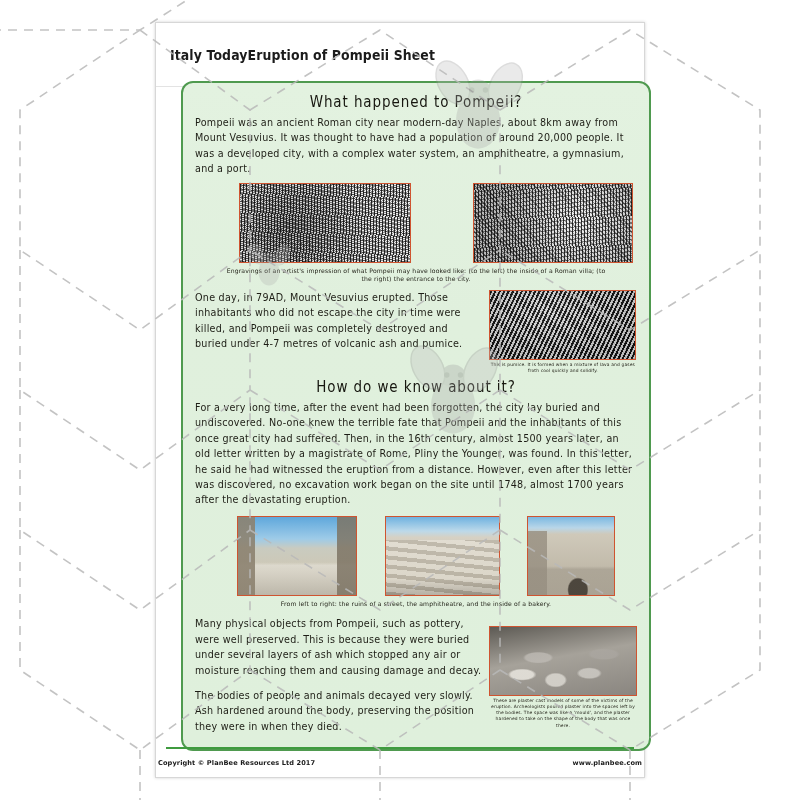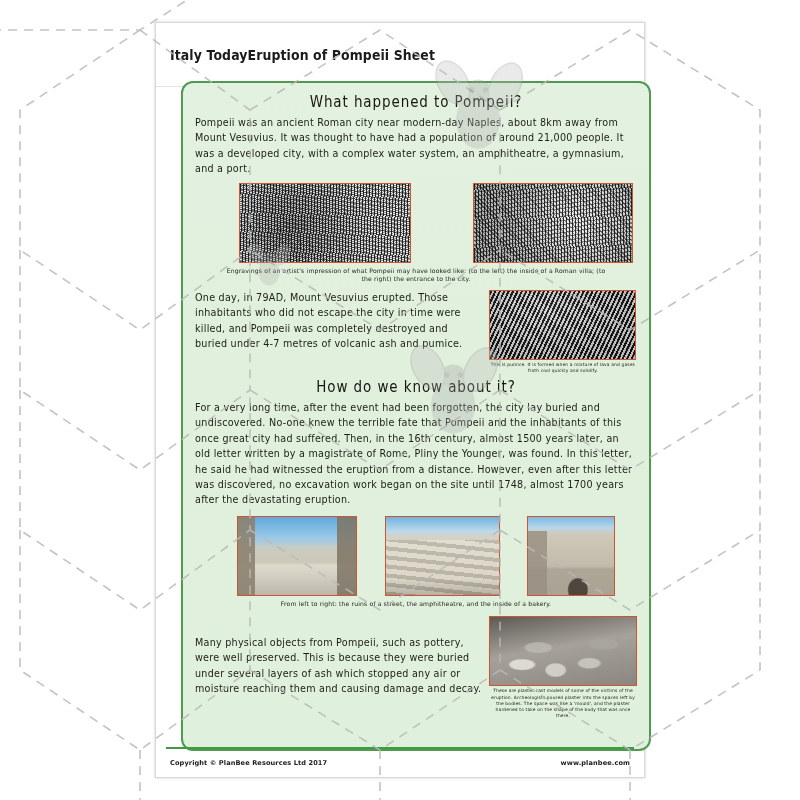--- a/index.html
+++ b/index.html
@@ -187,21 +187,21 @@
       radial-gradient(ellipse at 58% 92%, rgba(60,54,46,.85) 0 13%, rgba(0,0,0,0) 15%),
       linear-gradient(180deg, rgba(0,0,0,0) 55%, rgba(165,158,144,.7) 60%);
   }
 
   
   .sheet-footer {
     position: absolute;
     left: 0; bottom: 0;
     width: 100%;
     height: 28px;
-    padding: 0 14px;
+    padding: 0 2px;
     display: flex;
     align-items: center;
     justify-content: space-between;
   }
   .sheet-footer .ft-text {
     font-family: "DejaVu Sans", sans-serif;
     font-weight: bold;
     font-size: 6.6px;
     color: #1b1b1b;
     letter-spacing: 0.1px;
@@ -222,21 +222,21 @@
 
   <div class="sheet-header">
     <div class="hdr-text">Italy Today</div>
     <div class="hdr-text">Eruption of Pompeii Sheet</div>
   </div>
 
   <div class="green-panel">
 
     <h2 class="section-title">What happened to Pompeii?</h2>
 
-    <p class="body-text">Pompeii was an ancient Roman city near modern-day Naples, about 8km away from Mount Vesuvius. It was thought to have had a population of around 21,000 people. It was a developed city, with a complex water system, an amphitheatre, a gymnasium, and a port.</p>
+    <p class="body-text">Pompeii was an ancient Roman city near modern-day Naples, about 8km away from Mount Vesuvius. It was thought to have had a population of around 20,000 people. It was a developed city, with a complex water system, an amphitheatre, a gymnasium, and a port.</p>
 
     <div class="row" style="justify-content:space-between; margin:6px 4px 0 44px;">
       <div class="img-frame" style="width:172px;height:80px;">
         <div class="inner engrave"></div>
       </div>
       <div class="img-frame" style="width:160px;height:80px;">
         <div class="inner engrave2"></div>
       </div>
     </div>
 
@@ -274,20 +274,21 @@
             <div class="blocks"></div>
           </div>
       </div>
     </div>
 
     <p class="caption" style="margin:4px 30px 0 30px;">From left to right: the ruins of a street, the amphitheatre, and the inside of a bakery.</p>
 
     <div class="row" style="margin-top:8px; align-items:center;">
       <div style="width:298px;">
         <p class="body-text">Many physical objects from Pompeii, such as pottery, were well preserved. This is because they were buried under several layers of ash which stopped any air or moisture reaching them and causing damage and decay.</p>
+        <p class="body-text" style="margin-top:10px;">The bodies of people and animals decayed very slowly. Ash hardened around the body, preserving the position they were in when they died.</p>
       </div>
       <div style="width:150px; margin-left:4px;">
         <div class="img-frame" style="width:148px;height:70px;">
           <div class="inner plaster"></div>
         </div>
         <p class="caption caption-tiny" style="margin-top:2px;">These are plaster cast models of some of the victims of the eruption. Archeologists poured plaster into the spaces left by the bodies. The space was like a 'mould', and the plaster hardened to take on the shape of the body that was once there.</p>
       </div>
     </div>
 
   </div>

